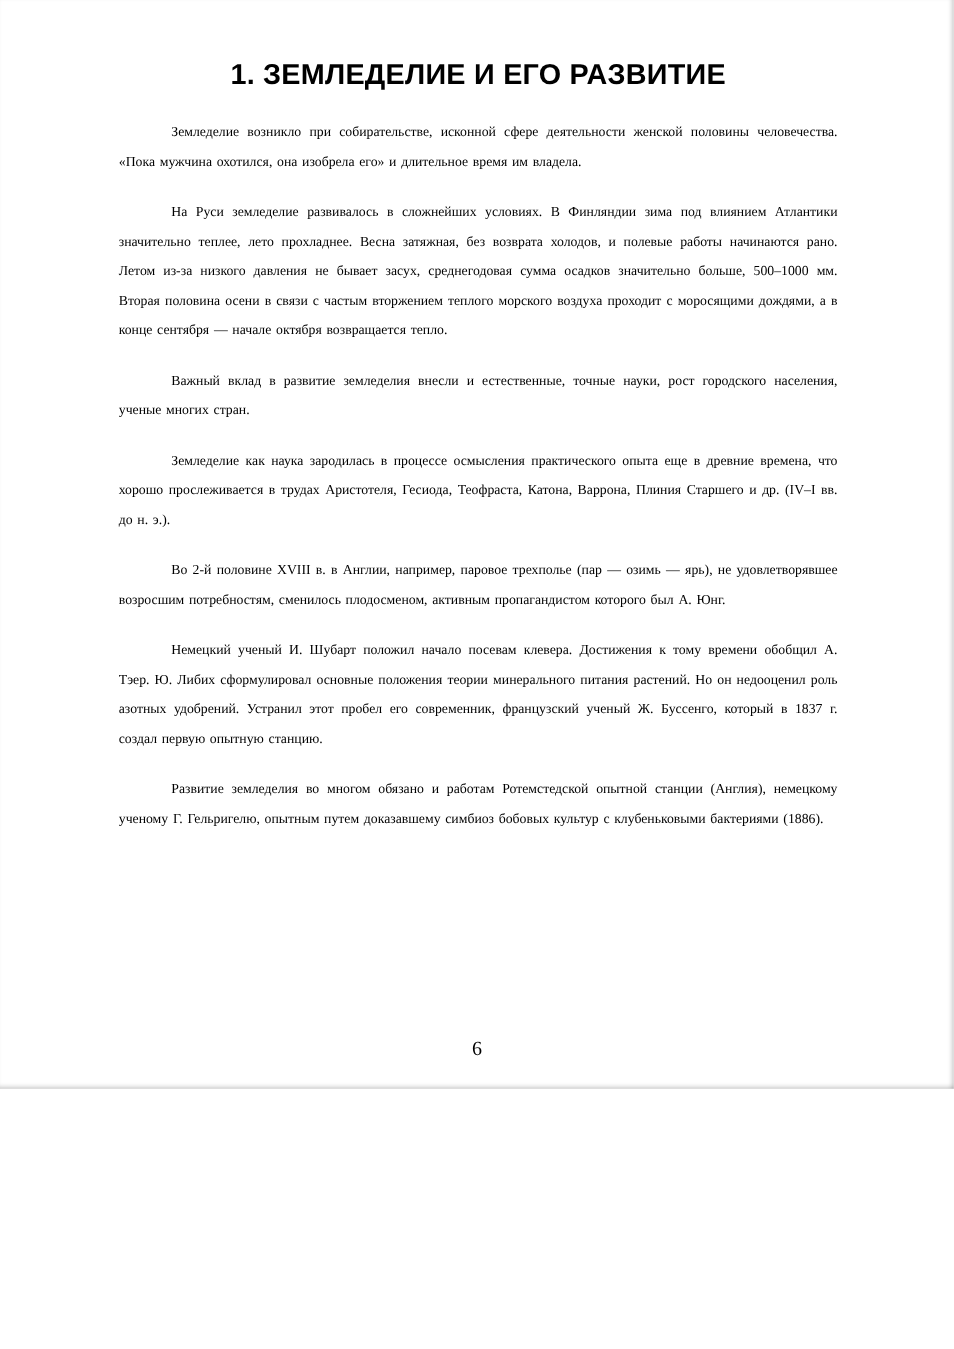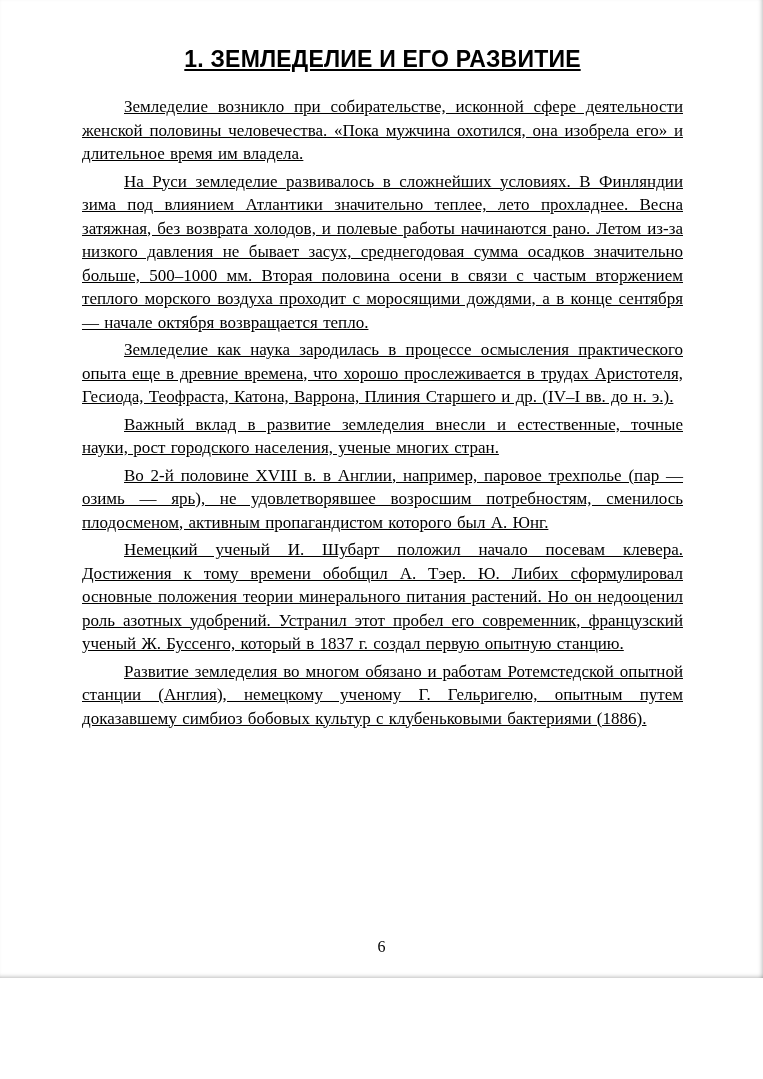--- a/index.html
+++ b/index.html
@@ -3,46 +3,45 @@
 <meta charset="utf-8">
 <style>
   html, body {
     margin: 0;
     padding: 0;
     background: #ffffff;
   }
   .page {
     position: relative;
     width: 763px;
-    height: 978px;
+    height: 871px;
     box-sizing: border-box;
     background: #ffffff;
     color: #000000;
     padding: 46px 76px 0 78px;
     font-family: "Liberation Serif", serif;
     overflow: hidden;
     
     box-shadow: inset -4px 0 4px -3px rgba(0,0,0,0.25),
                 inset 0 -4px 4px -3px rgba(0,0,0,0.25);
-    text-decoration: underline;
   }
   .title {
     margin: 0 0 22px 0;
     font-family: "Liberation Sans", sans-serif;
     font-weight: bold;
     font-size: 23px;
     letter-spacing: 0.2px;
     text-align: center;
     color: #000000;
   }
   .body-text .para {
-    margin: 4px;
+    margin: 17px;
     text-indent: 42px;
     text-align: justify;
-    font-size: 17px;
+    font-size: 11px;
     line-height: 23.5px;
     word-spacing: 1px;
   }
   .page-number {
     position: absolute;
     left: 0;
     bottom: 22px;
     width: 100%;
     text-align: center;
     font-size: 16px;
@@ -51,21 +50,21 @@
 </style>
 </head>
 <body>
 
 <div class="page">
   <h1 class="title">1. ЗЕМЛЕДЕЛИЕ И ЕГО РАЗВИТИЕ</h1>
 
   <div class="body-text">
       <p class="para">Земледелие возникло при собирательстве, исконной сфере деятельности женской половины человечества. «Пока мужчина охотился, она изобрела его» и длительное время им владела.</p>
       <p class="para">На Руси земледелие развивалось в сложнейших условиях. В Финляндии зима под влиянием Атлантики значительно теплее, лето прохладнее. Весна затяжная, без возврата холодов, и полевые работы начинаются рано. Летом из-за низкого давления не бывает засух, среднегодовая сумма осадков значительно больше, 500–1000 мм. Вторая половина осени в связи с частым вторжением теплого морского воздуха проходит с моросящими дождями, а в конце сентября — начале октября возвращается тепло.</p>
+      <p class="para">Важный вклад в развитие земледелия внесли и естественные, точные науки, рост городского населения, ученые многих стран.</p>
       <p class="para">Земледелие как наука зародилась в процессе осмысления практического опыта еще в древние времена, что хорошо прослеживается в трудах Аристотеля, Гесиода, Теофраста, Катона, Варрона, Плиния Старшего и др. (IV–I вв. до н. э.).</p>
-      <p class="para">Важный вклад в развитие земледелия внесли и естественные, точные науки, рост городского населения, ученые многих стран.</p>
       <p class="para">Во 2-й половине XVIII в. в Англии, например, паровое трехполье (пар — озимь — ярь), не удовлетворявшее возросшим потребностям, сменилось плодосменом, активным пропагандистом которого был А. Юнг.</p>
       <p class="para">Немецкий ученый И. Шубарт положил начало посевам клевера. Достижения к тому времени обобщил А. Тэер. Ю. Либих сформулировал основные положения теории минерального питания растений. Но он недооценил роль азотных удобрений. Устранил этот пробел его современник, французский ученый Ж. Буссенго, который в 1837 г. создал первую опытную станцию.</p>
       <p class="para">Развитие земледелия во многом обязано и работам Ротемстедской опытной станции (Англия), немецкому ученому Г. Гельригелю, опытным путем доказавшему симбиоз бобовых культур с клубеньковыми бактериями (1886).</p>
     </div>
 
   <div class="page-number">6</div>
 </div>
 
 </body></html>

